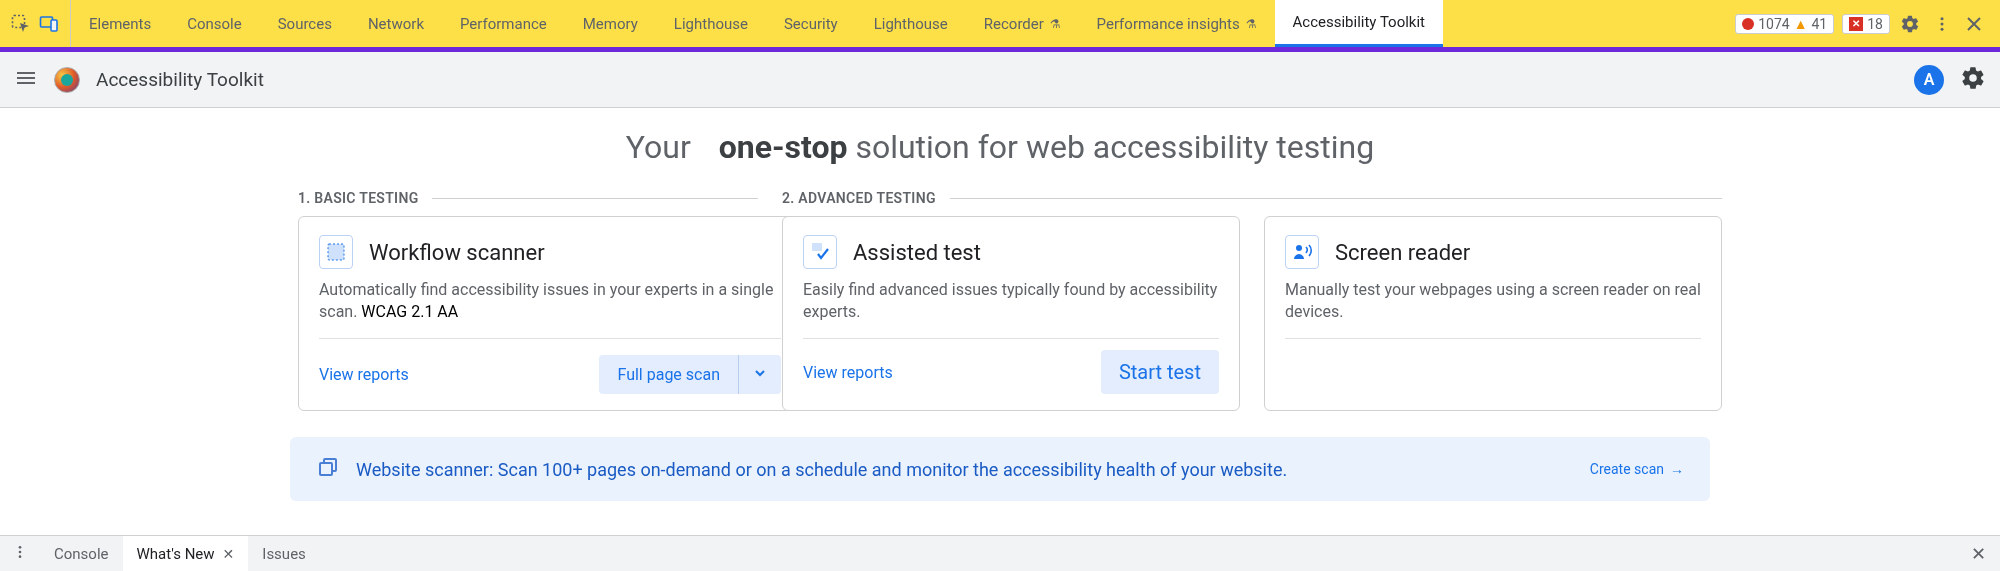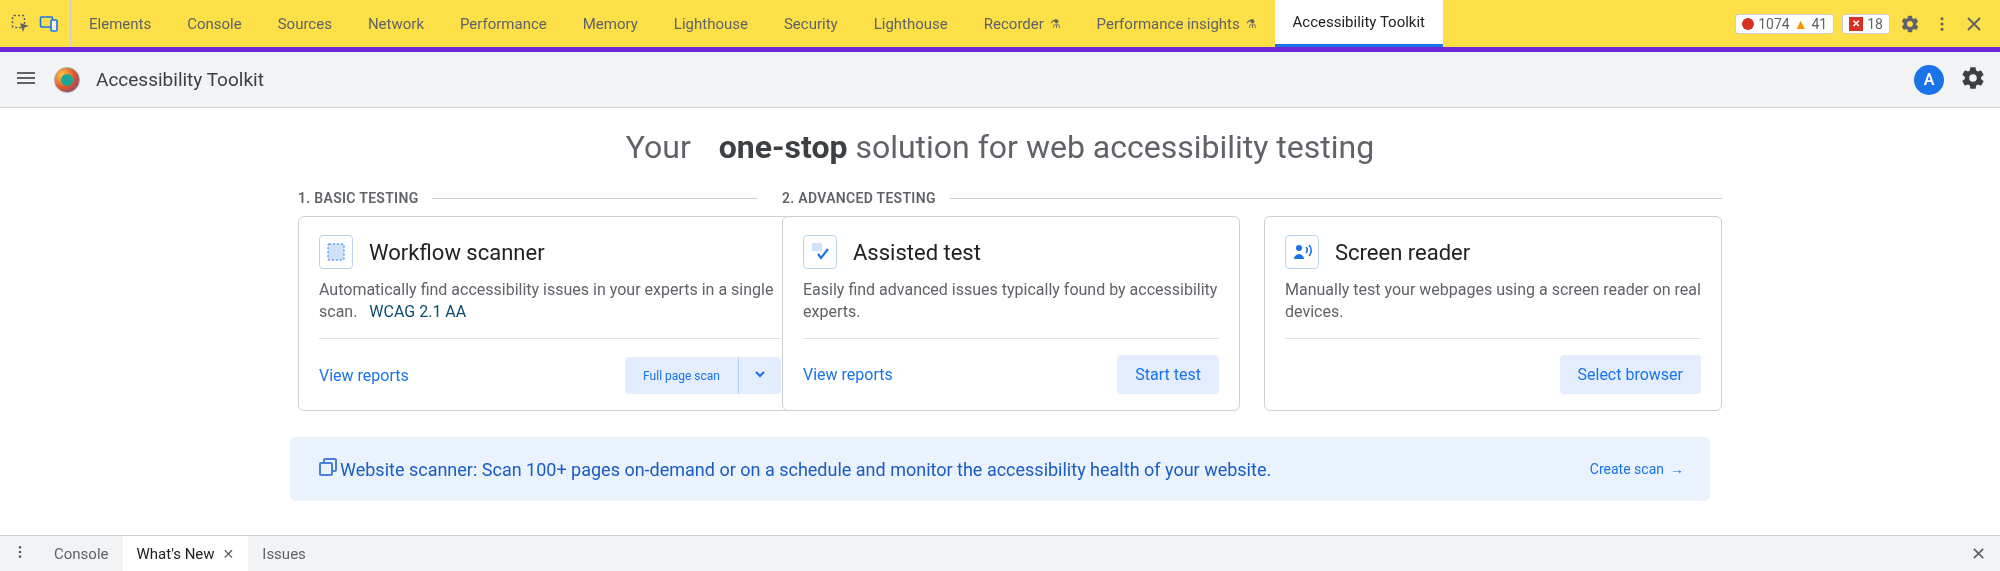--- a/index.html
+++ b/index.html
@@ -52,32 +52,32 @@
 
   .cards-row { display:flex; gap: 24px; }
   .card { border:1px solid #d0d0d0; border-radius:6px; padding: 18px 20px 16px 20px; background:#fff; display:flex; flex-direction:column; }
   .card.w1 { width: 504px; height: 195px;}
   .card.w2 { width: 540px; height: 195px;}
 
   .card-head { display:flex; align-items:center; gap:16px; margin-bottom:10px;}
   .card-icon { width:34px; height:34px; border:1px solid #bcd3f5; border-radius:4px; display:flex; align-items:center; justify-content:center; color:#1a73e8; background:#fff;}
   .card-title { font-size:22px; color:#202124; font-weight:400;}
   .card-desc { font-size:16px; color:#5f6368; line-height:1.4; }
-  .card-desc a { color:#0c4a6e; text-decoration:none;margin-left:8px; }
+  .card-desc a { color:#000000; text-decoration:none; }
   .card-divider { border:none; border-top:1px solid #e0e0e0; margin: 14px 0 10px 0;}
   .card-actions { display:flex; align-items:center; justify-content:space-between; margin-top:auto;}
   .link-btn { color:#1a73e8; font-size:16px; text-decoration:none; cursor:pointer; }
-  .pill-btn { background:#e3edfd; color:#1a73e8; border:none; border-radius:4px; padding: 10px 18px; font-size:16px; cursor:pointer;}
+  .pill-btn { background:#e3edfd; color:#1a73e8; border:none; border-radius:4px; padding: 10px 18px; font-size:20px; cursor:pointer;}
   .split-btn { display:flex; }
-  .split-btn .main-b { background:#e3edfd; color:#1a73e8; border:none; border-radius:4px 0 0 4px; padding:10px 18px; font-size:12px; cursor:pointer; border-right:1px solid #b8cdf0;}
+  .split-btn .main-b { background:#e3edfd; color:#1a73e8; border:none; border-radius:4px 0 0 4px; padding:10px 18px; font-size:16px; cursor:pointer; border-right:1px solid #b8cdf0;}
   .split-btn .drop-b { background:#e3edfd; color:#1a73e8; border:none; border-radius:0 4px 4px 0; padding:10px 14px; cursor:pointer;}
 
   
   .banner { width:1420px; margin: 26px auto 0 auto; background:#eaf2fd; border-radius:6px; padding: 18px 26px; display:flex; align-items:center; justify-content:space-between; font-size:18px;}
-  .banner-left { display:flex; align-items:center; gap:0; color:#1a5bc4;}
+  .banner-left { display:flex; align-items:center; gap:16px; color:#1a5bc4;}
   .banner-left .bicon { color:#4a7fd6; }
   .banner-cta { color:#1a73e8; font-size:14px; cursor:pointer; display:flex; align-items:center; gap:6px;}
 
   
   .drawer { position:absolute; bottom:0; left:0; right:0; height:36px; border-top:1px solid #d0d0d0; background:#f1f3f4; display:flex; align-items:center; font-size:15px; color:#5f6368;}
   .drawer .kebab { padding:0 12px; cursor:pointer;}
   .drawer-tab { padding: 0 14px; height:100%; display:flex; align-items:center; gap:8px; cursor:pointer;}
   .drawer-tab.active { background:#fff; color:#202124;}
   .drawer-close-x { font-size:14px; cursor:pointer; color:#5f6368;}
   .drawer-spacer { flex:1; }
@@ -263,24 +263,20 @@
               <svg width="22" height="22" viewBox="0 0 22 22">
                   <circle cx="8" cy="7" r="3" fill="#1a73e8"></circle>
                   <path d="M3 18c0-3 3-5 5-5s5 2 5 5" fill="#1a73e8"></path>
                   <path d="M15 6c1.5 1.5 1.5 4 0 6M18 4c3 3 3 8 0 11" stroke="#1a73e8" stroke-width="1.6" fill="none"></path>
                 </svg>
             </span>
             <span class="card-title">Screen reader</span>
           </div>
           <p class="card-desc">Manually test your webpages using a screen reader on real devices.</p>
           <hr class="card-divider">
-          <div class="card-actions">
-            <span></span>
-            <button class="pill-btn">Select browser</button>
-          </div>
         </div>
       </div>
     </div>
   </div>
 
   <div class="banner">
     <div class="banner-left">
       <span class="bicon">
         <svg width="24" height="24" viewBox="0 0 24 24" fill="none" stroke="#4a7fd6" stroke-width="2">
             <rect x="8" y="4" width="12" height="12" rx="1"></rect>

